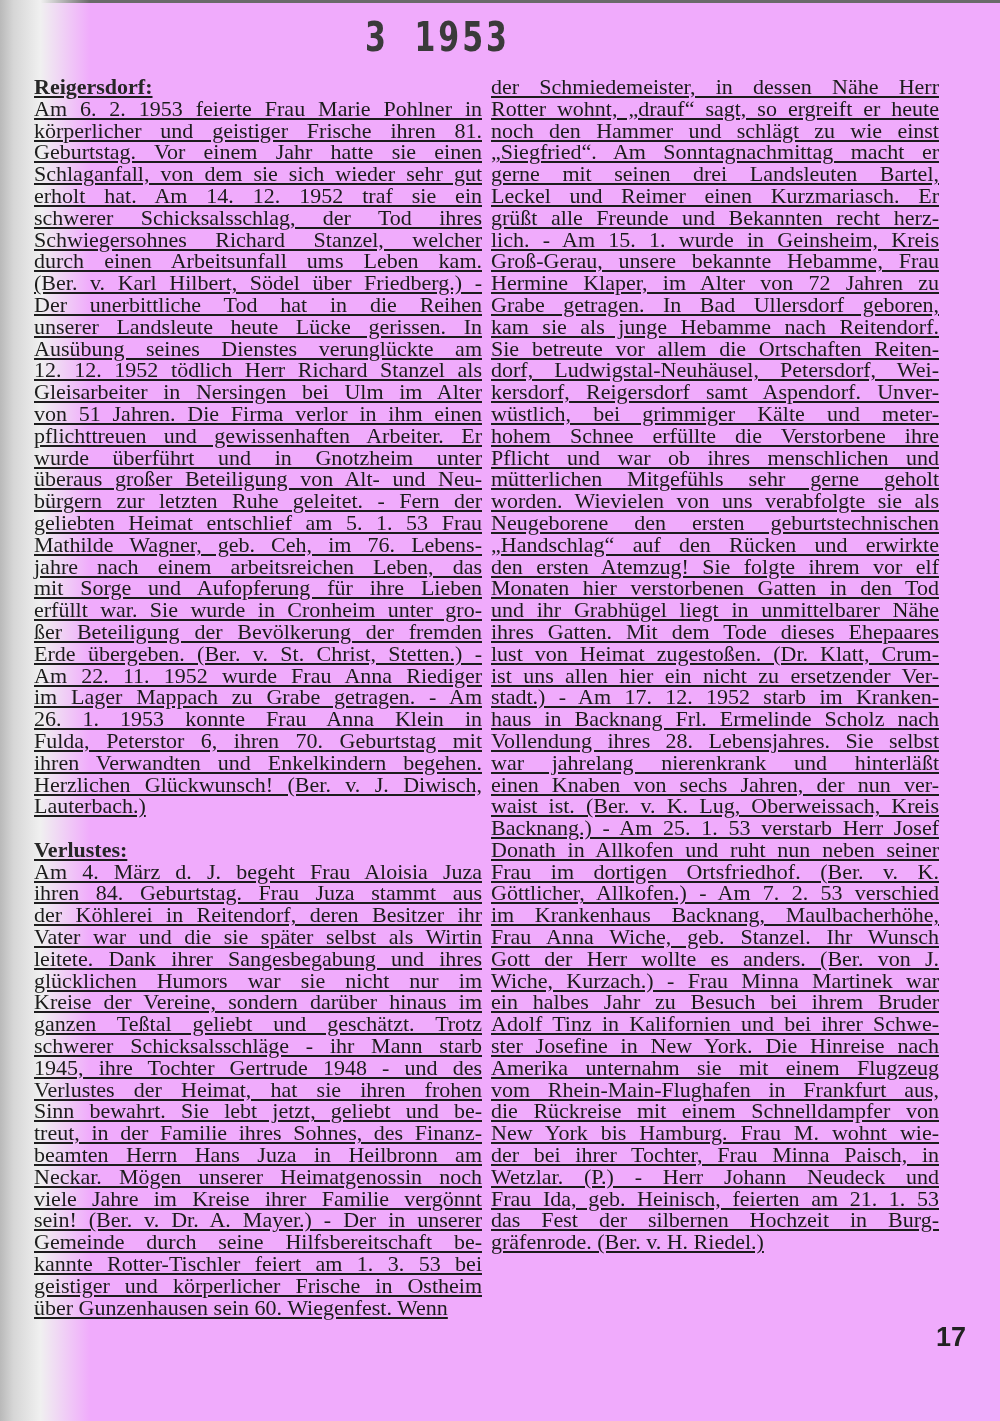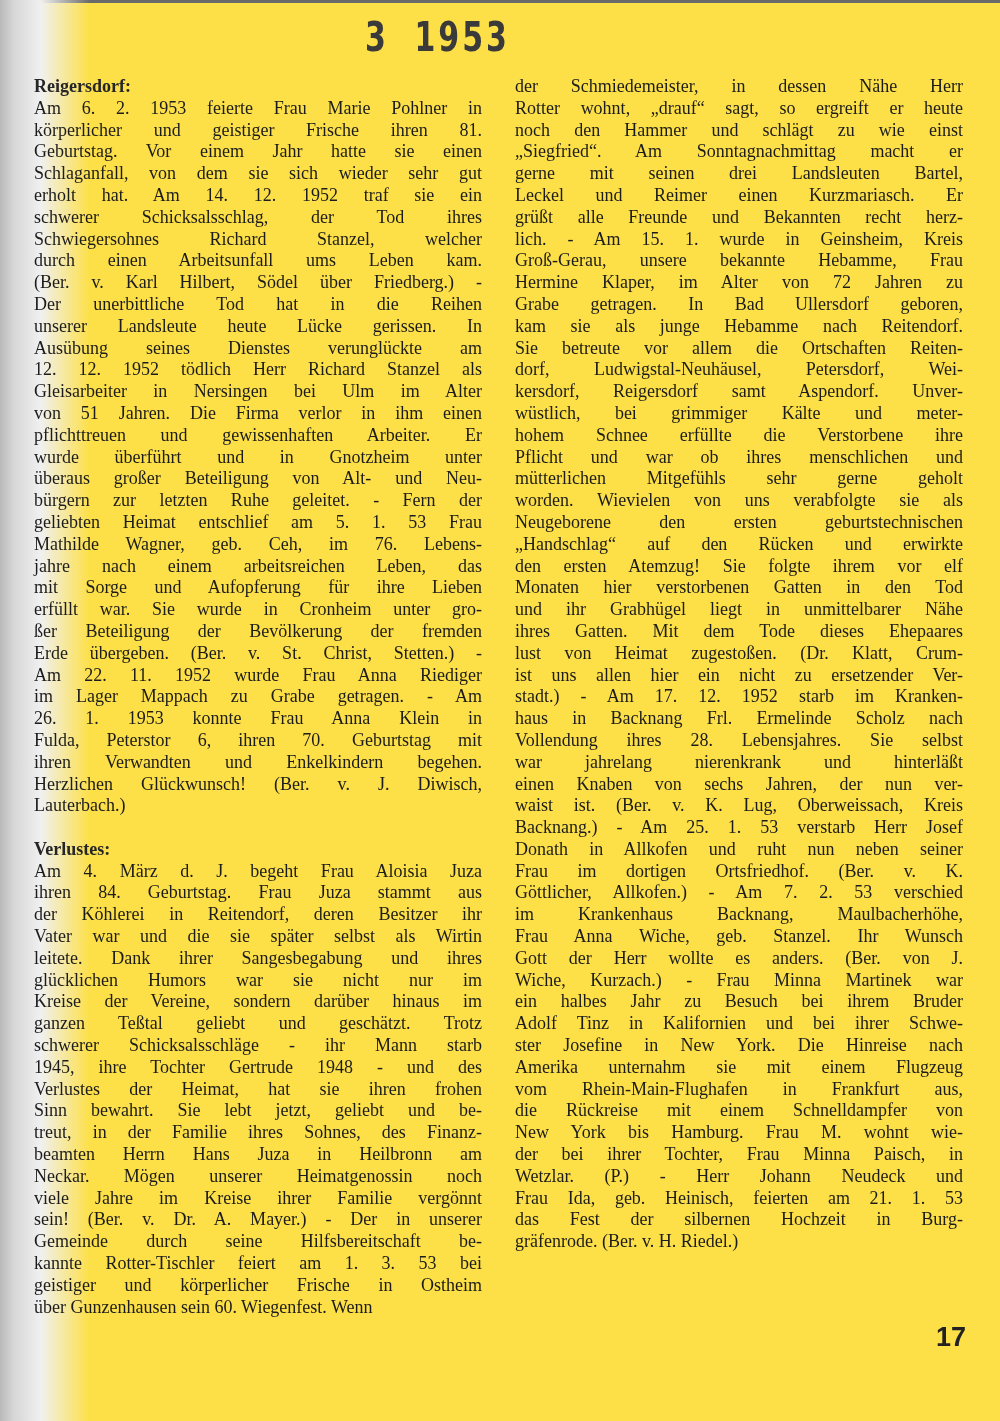--- a/index.html
+++ b/index.html
@@ -11,21 +11,21 @@
       height: 1421px;
       overflow: hidden;
       background: #e8e8e8;
       font-family: "DejaVu Serif", "Liberation Serif", serif;
       color: #1c1c1c;
     }
     .page {
       position: relative;
       width: 1000px;
       height: 1421px;
-      background: #fde047;
+      background: #f0abfc;
       overflow: hidden;
     }
     .top-edge {
       position: absolute;
       left: 0; top: 0;
       width: 1000px;
       height: 3px;
       background: #6a6a6a;
     }
     .gutter-shadow {
@@ -46,27 +46,28 @@
       color: #3a3a3a;
       transform: scaleX(0.75);
       transform-origin: left top;
     }
     .issue-stamp .num { margin-right: 34px; }
     .column {
       position: absolute;
       top: 76px;
       width: 448px;
       font-family: "Liberation Serif", "DejaVu Serif", serif;
-      font-size: 18px;
+      font-size: 22px;
       line-height: 21.8px;
       text-align: justify;
       hyphens: manual;
+      text-decoration: underline;
     }
     .col-left { left: 34px; }
-    .col-right { left: 515px; }
+    .col-right { left: 491px; }
     .section-heading {
       font-weight: bold;
       margin: 0;
       color: #262626;
     }
     .section-body {
       margin: 0;
     }
     .section + .section {
       margin-top: 21.8px;

